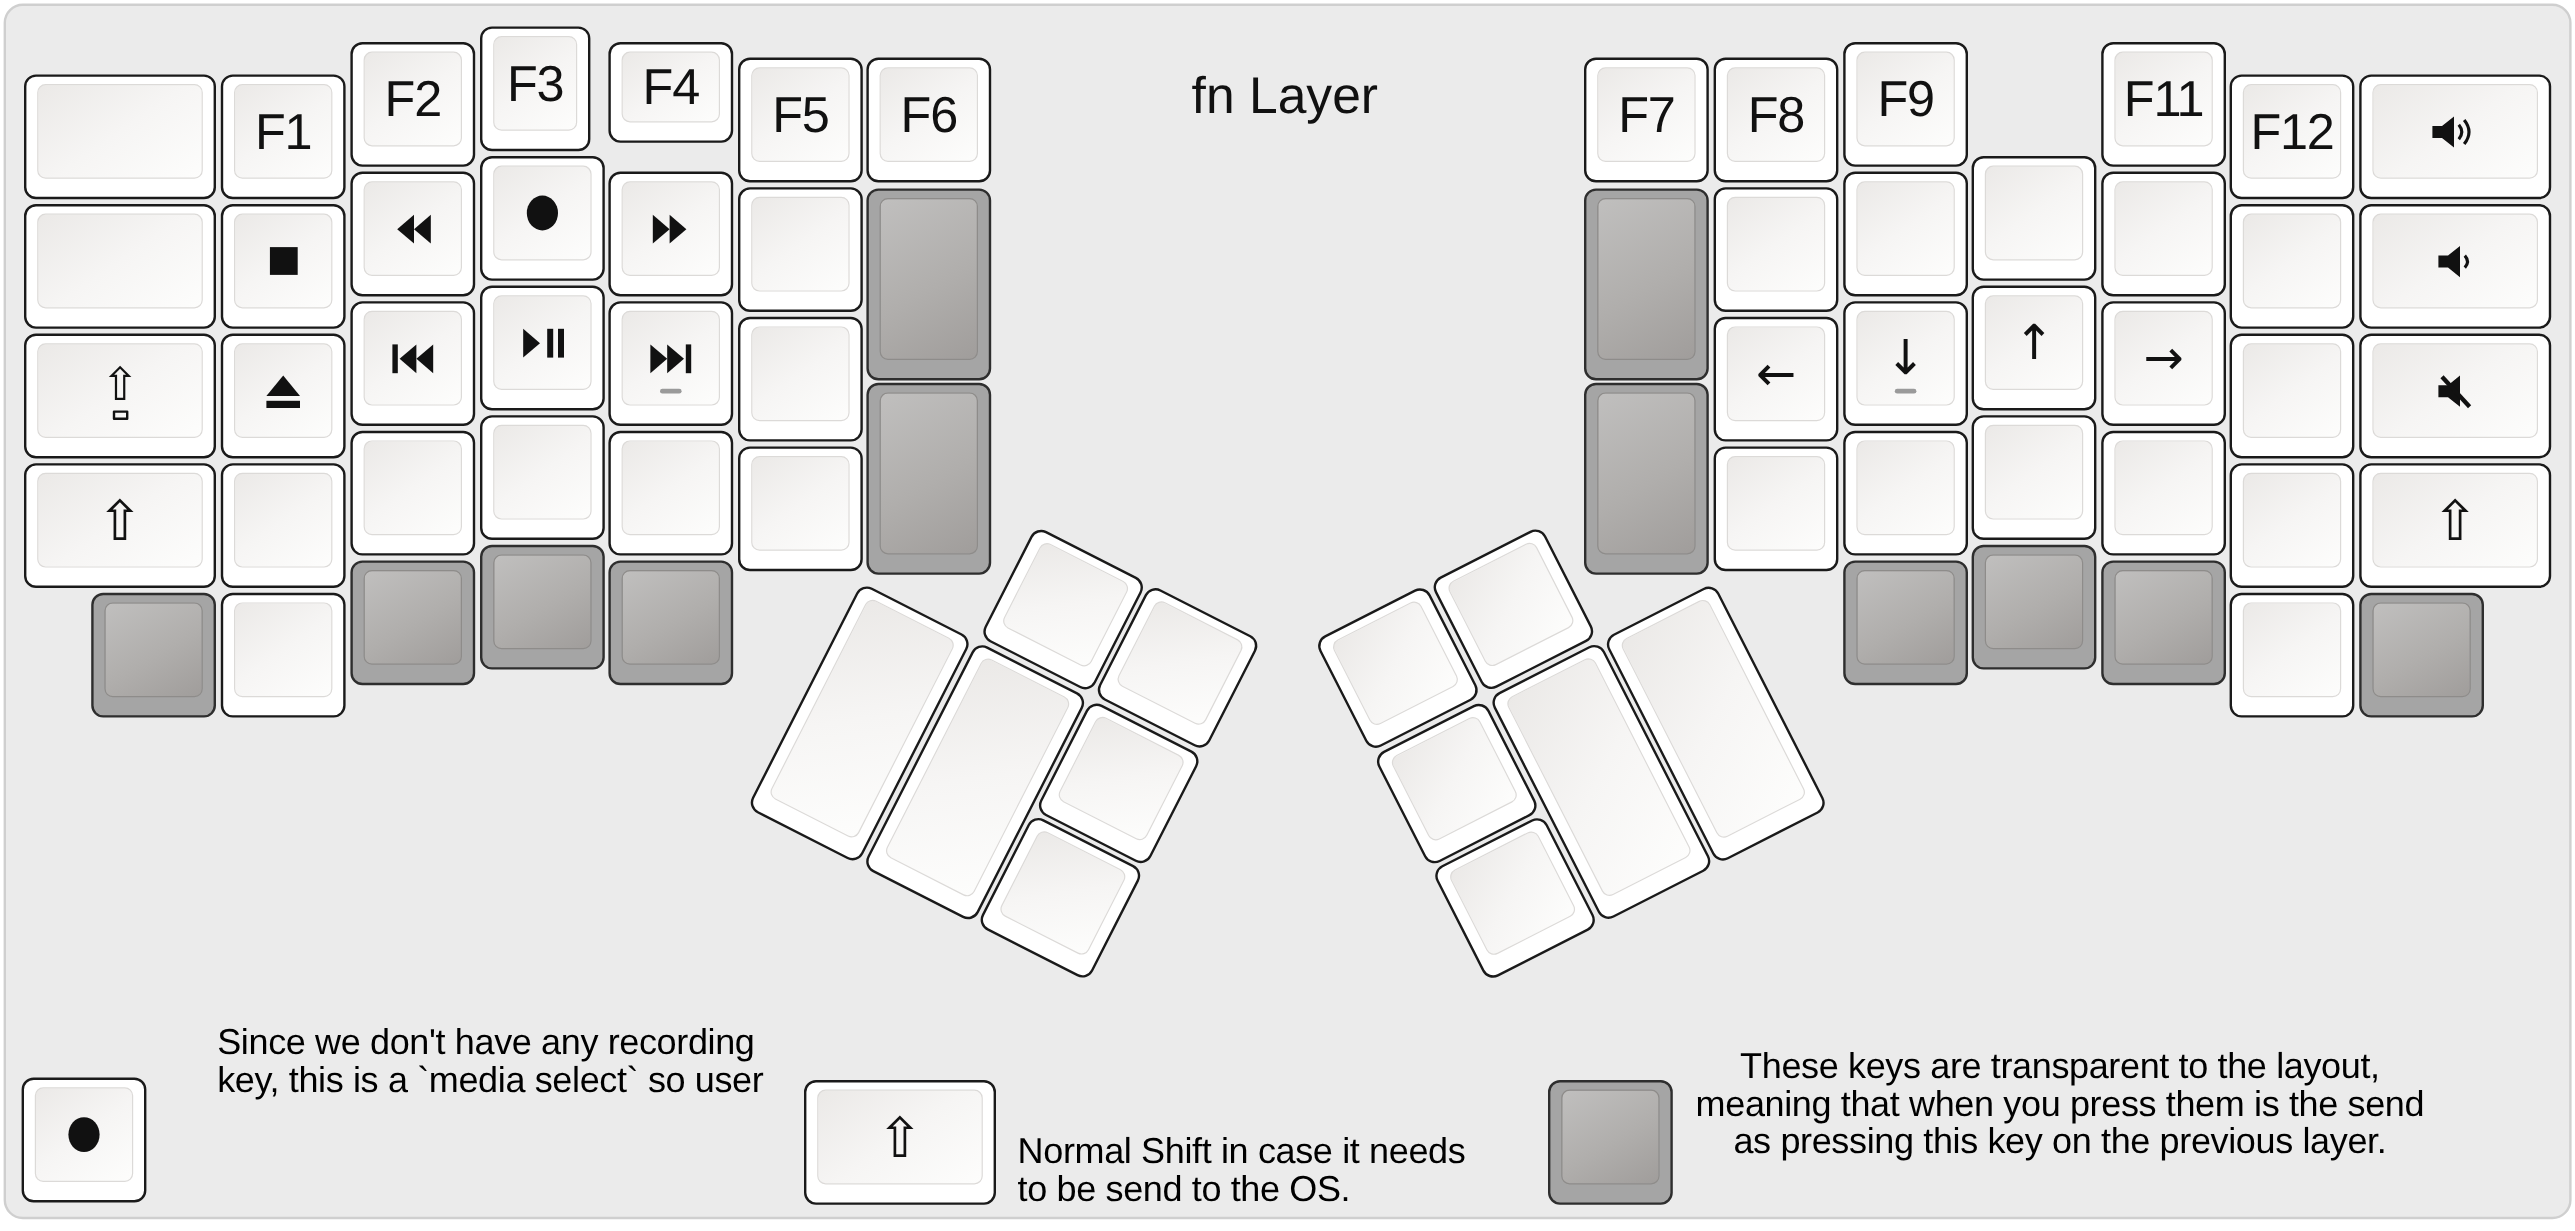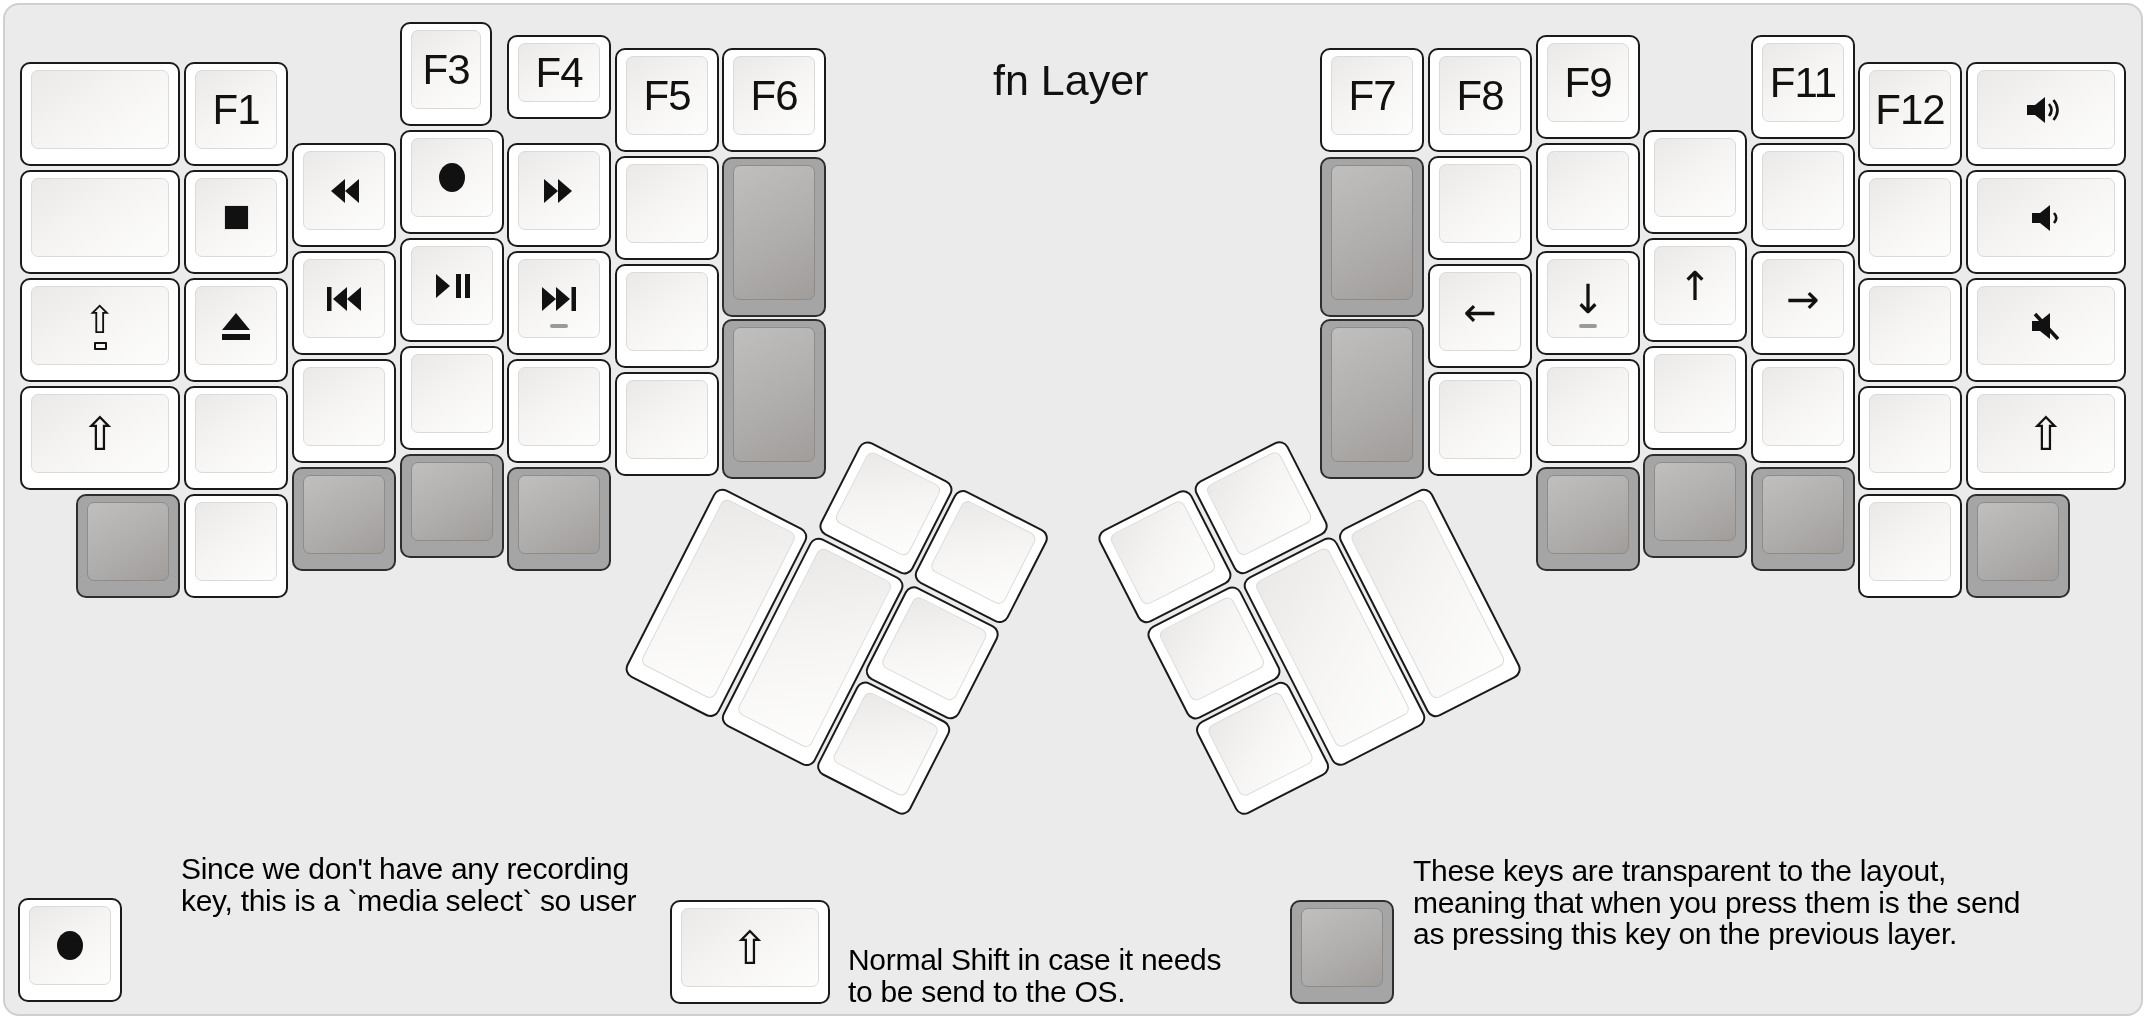--- a/index.html
+++ b/index.html
@@ -90,20 +90,25 @@
             </span>
           </span>
         </div>
       </div>
       <div class="key" style="left: 184px; top: 386px; width: 104px; height: 104px;">
         <div class="cap"></div>
       </div>
       <div class="key" style="left: 184px; top: 494px; width: 104px; height: 104px;">
         <div class="cap"></div>
       </div>
+      <div class="key" style="left: 292px; top: 35px; width: 104px; height: 104px;">
+        <div class="cap">
+          <span class="klabel">F2</span>
+        </div>
+      </div>
       <div class="key" style="left: 292px; top: 143px; width: 104px; height: 104px;">
         <div class="cap">
           <span class="icon">
             <svg width="40" height="30" viewBox="0 0 40 30">
               <polygon points="21,3 7,15 21,27"></polygon>
               <polygon points="35,3 21,15 35,27"></polygon>
             </svg>
           </span>
         </div>
       </div>
@@ -422,19 +427,19 @@
           </span>
         </div>
       </div>
       <div class="legend-text" style="left: 848px; top: 917px; margin-top: 27px;">
         <div>Normal Shift in case it needs</div>
         <div>to be send to the OS.</div>
       </div>
       <div class="key gray" style="left: 1290px; top: 900px; width: 104px; height: 104px;">
         <div class="cap"></div>
       </div>
-      <div class="legend-text" style="left: 1413px; top: 855px;">
+      <div class="legend-text" style="left: 1413px; top: 873px; text-align: center;">
         <div>These keys are transparent to the layout,</div>
         <div>meaning that when you press them is the send</div>
         <div>as pressing this key on the previous layer.</div>
       </div>
     </div>
 </div>
 
 </body></html>

